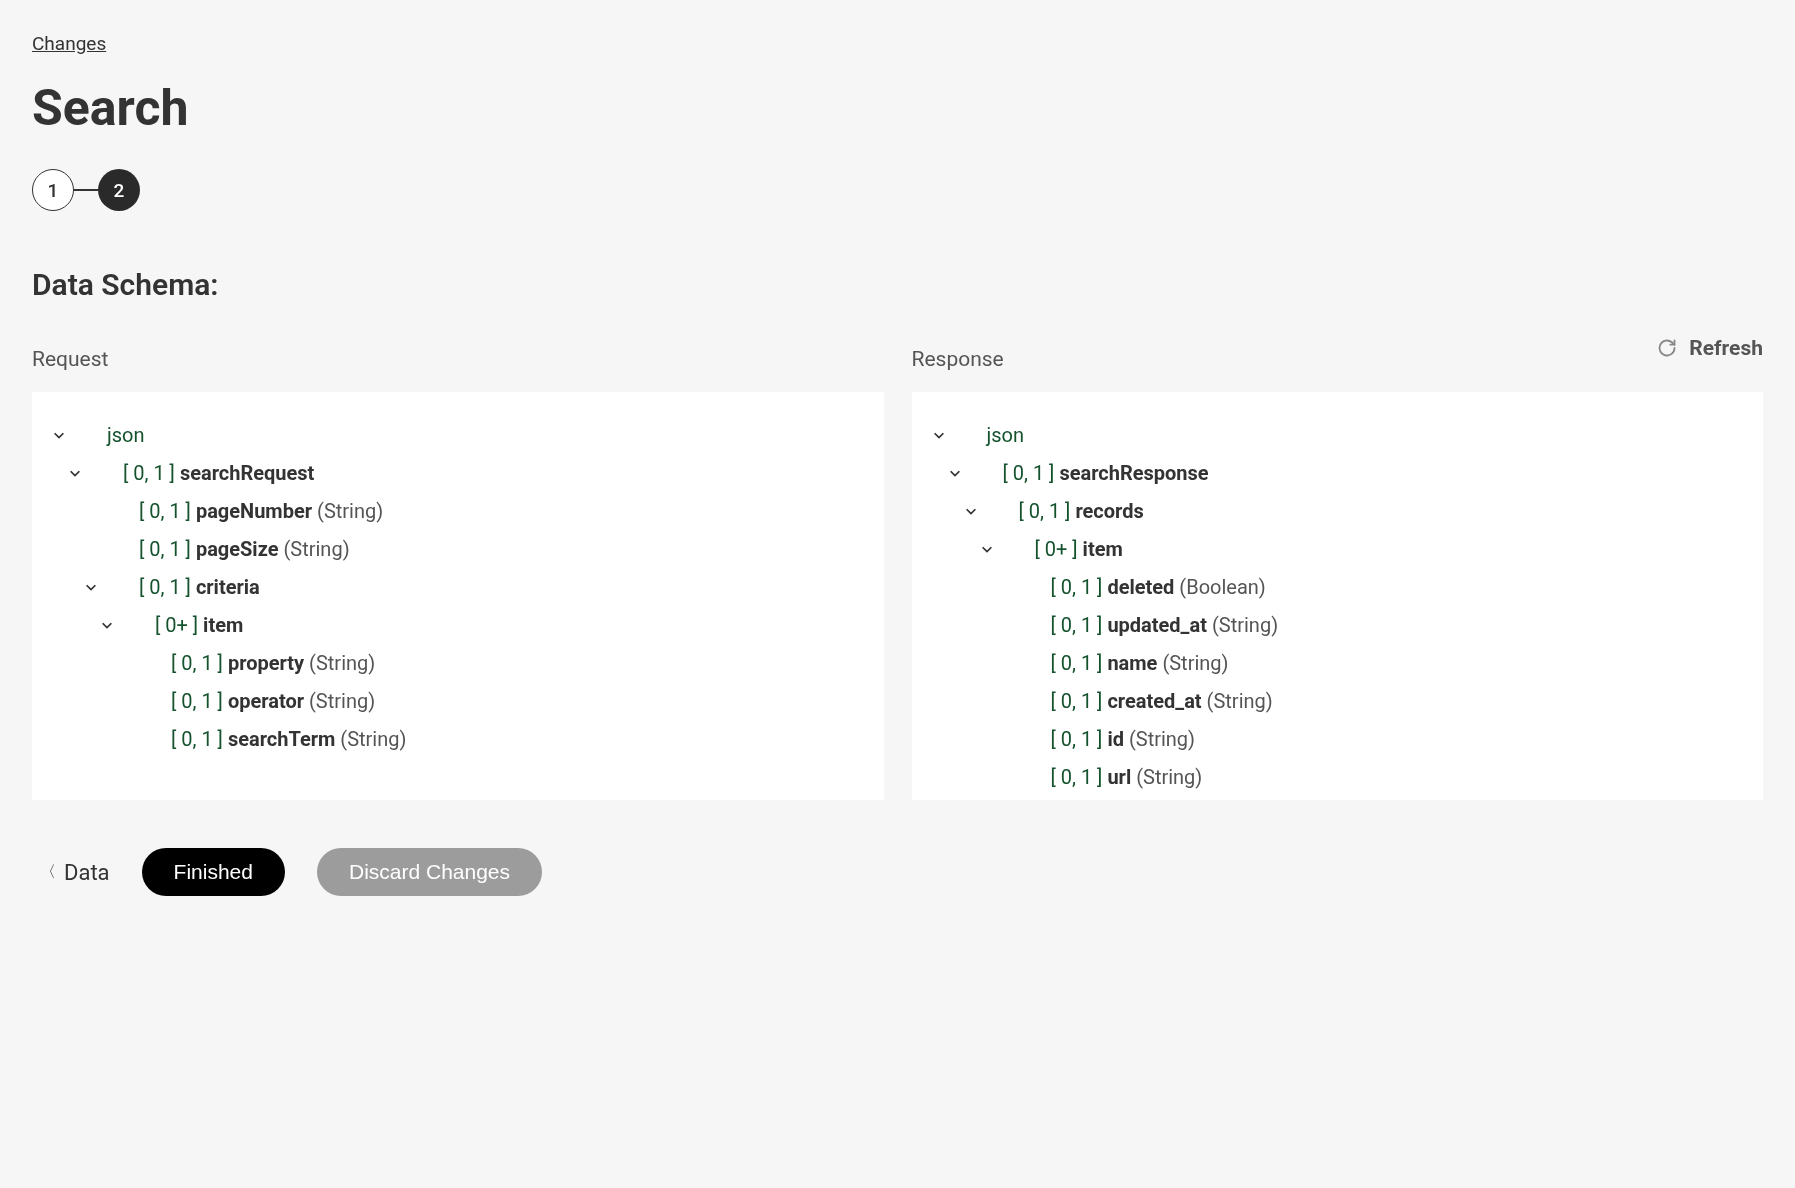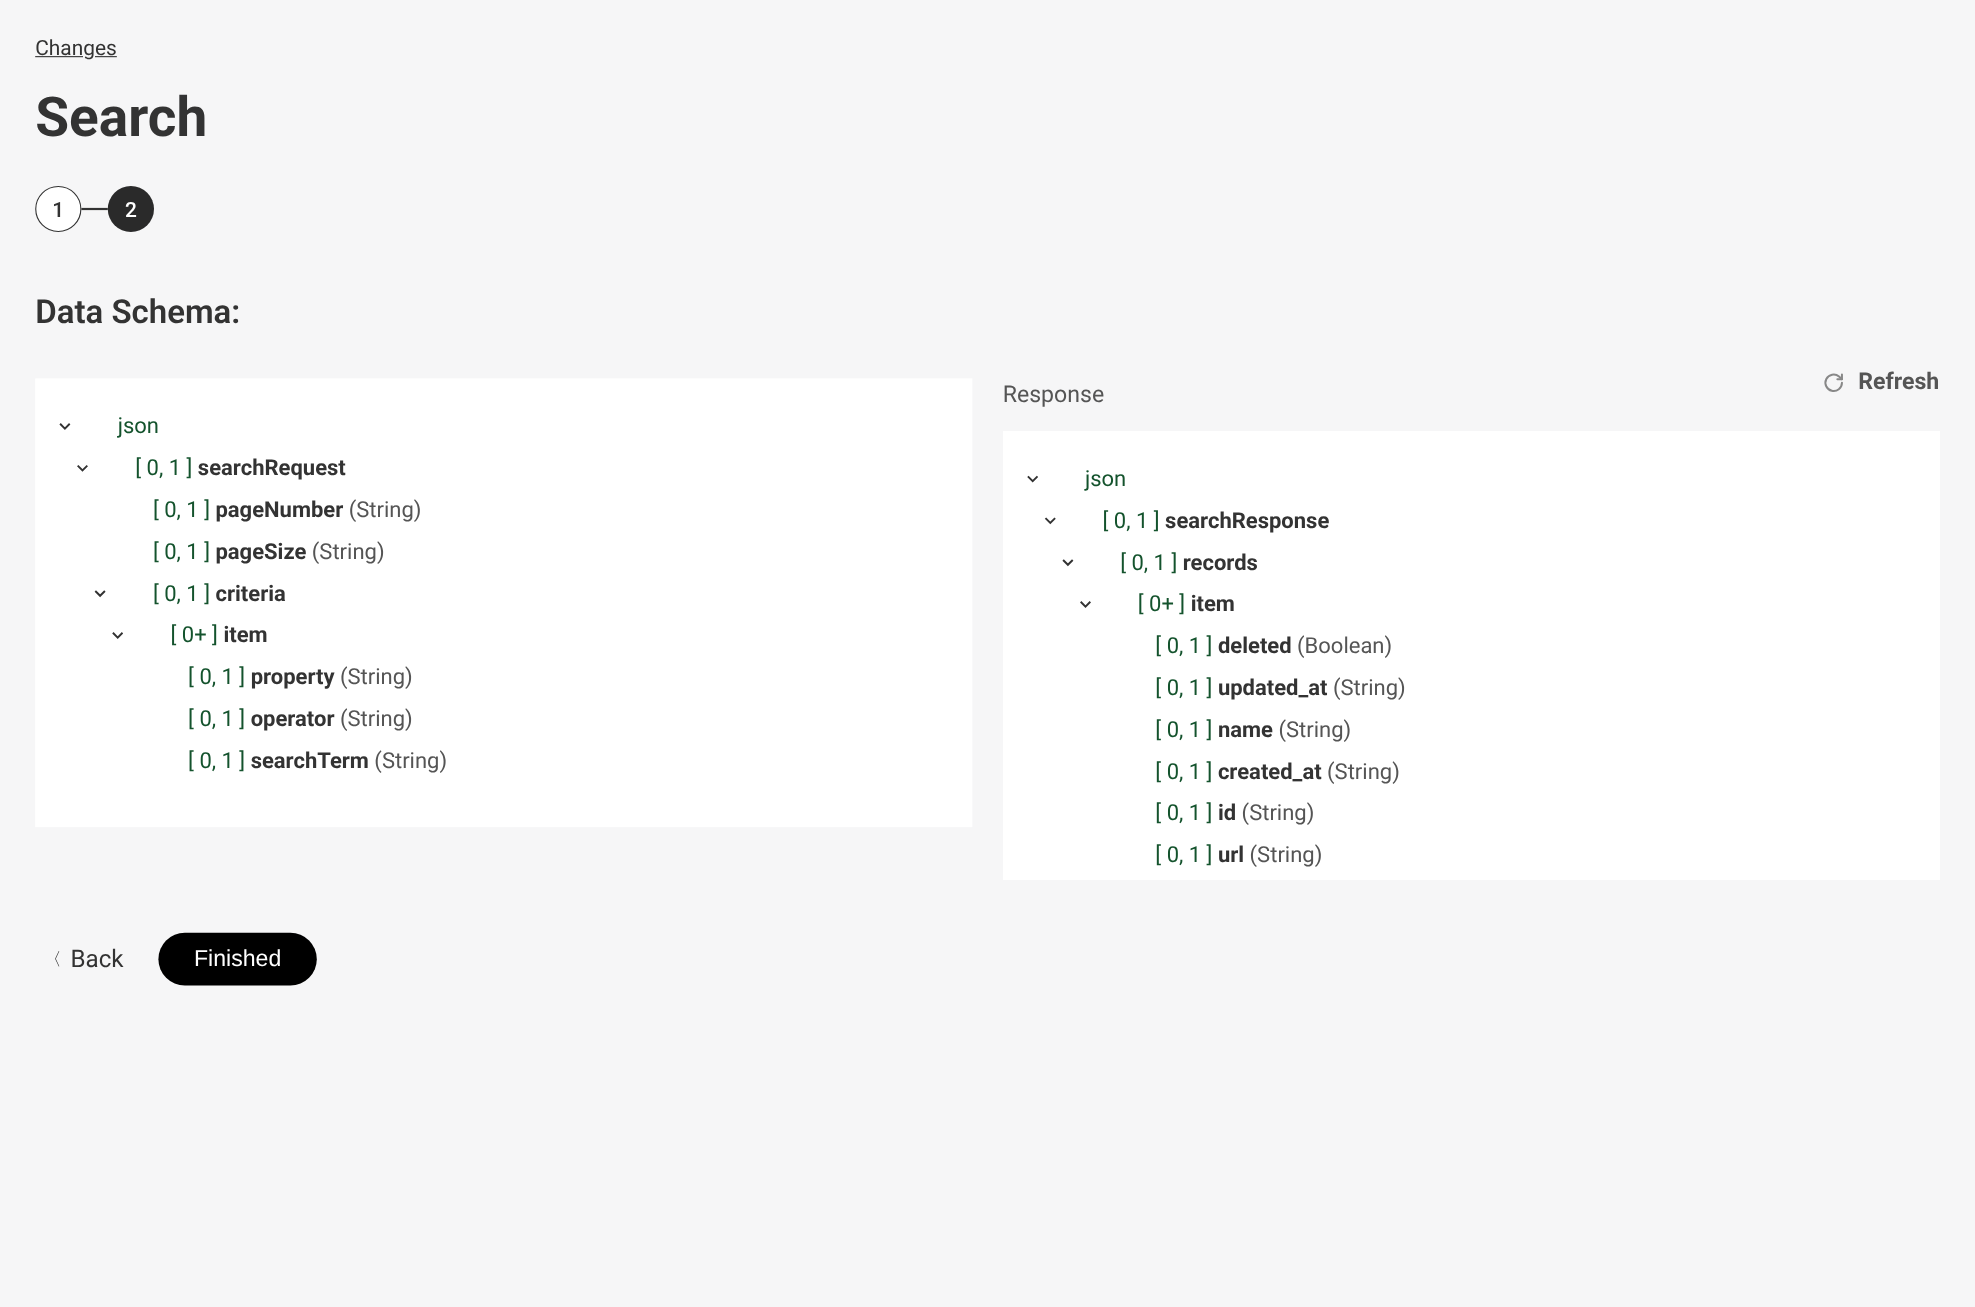--- a/index.html
+++ b/index.html
@@ -213,20 +213,23 @@
   <div class="step-circle inactive">1</div>
   <div class="step-connector"></div>
   <div class="step-circle active">2</div>
 </div>
 
 <h2 class="section-title">Data Schema:</h2>
 
 <div class="schema-container">
 
   <div class="schema-column">
+    <div class="column-header-row">
+      <div class="column-label">Request</div>
+    </div>
     <div class="schema-panel">
 
       <div class="tree-row">
         <span class="chevron">
             <svg viewBox="0 0 16 16" fill="none" stroke="#333" stroke-width="2">
               <polyline points="3,6 8,11 13,6"></polyline>
             </svg>
           </span>
         <span class="card-text root">json</span>
       </div>
@@ -409,19 +412,20 @@
       </div>
 
     </div>
   </div>
 
 </div>
 
 <div class="footer-actions">
   <div class="back-link">
     <span class="back-chevron">〈</span>
-    <span>Back</span>
+    <span>Data</span>
   </div>
   <button class="btn btn-primary">Finished</button>
+  <button class="btn btn-secondary">Discard Changes</button>
 </div>
 
 
 
 
 </body></html>

